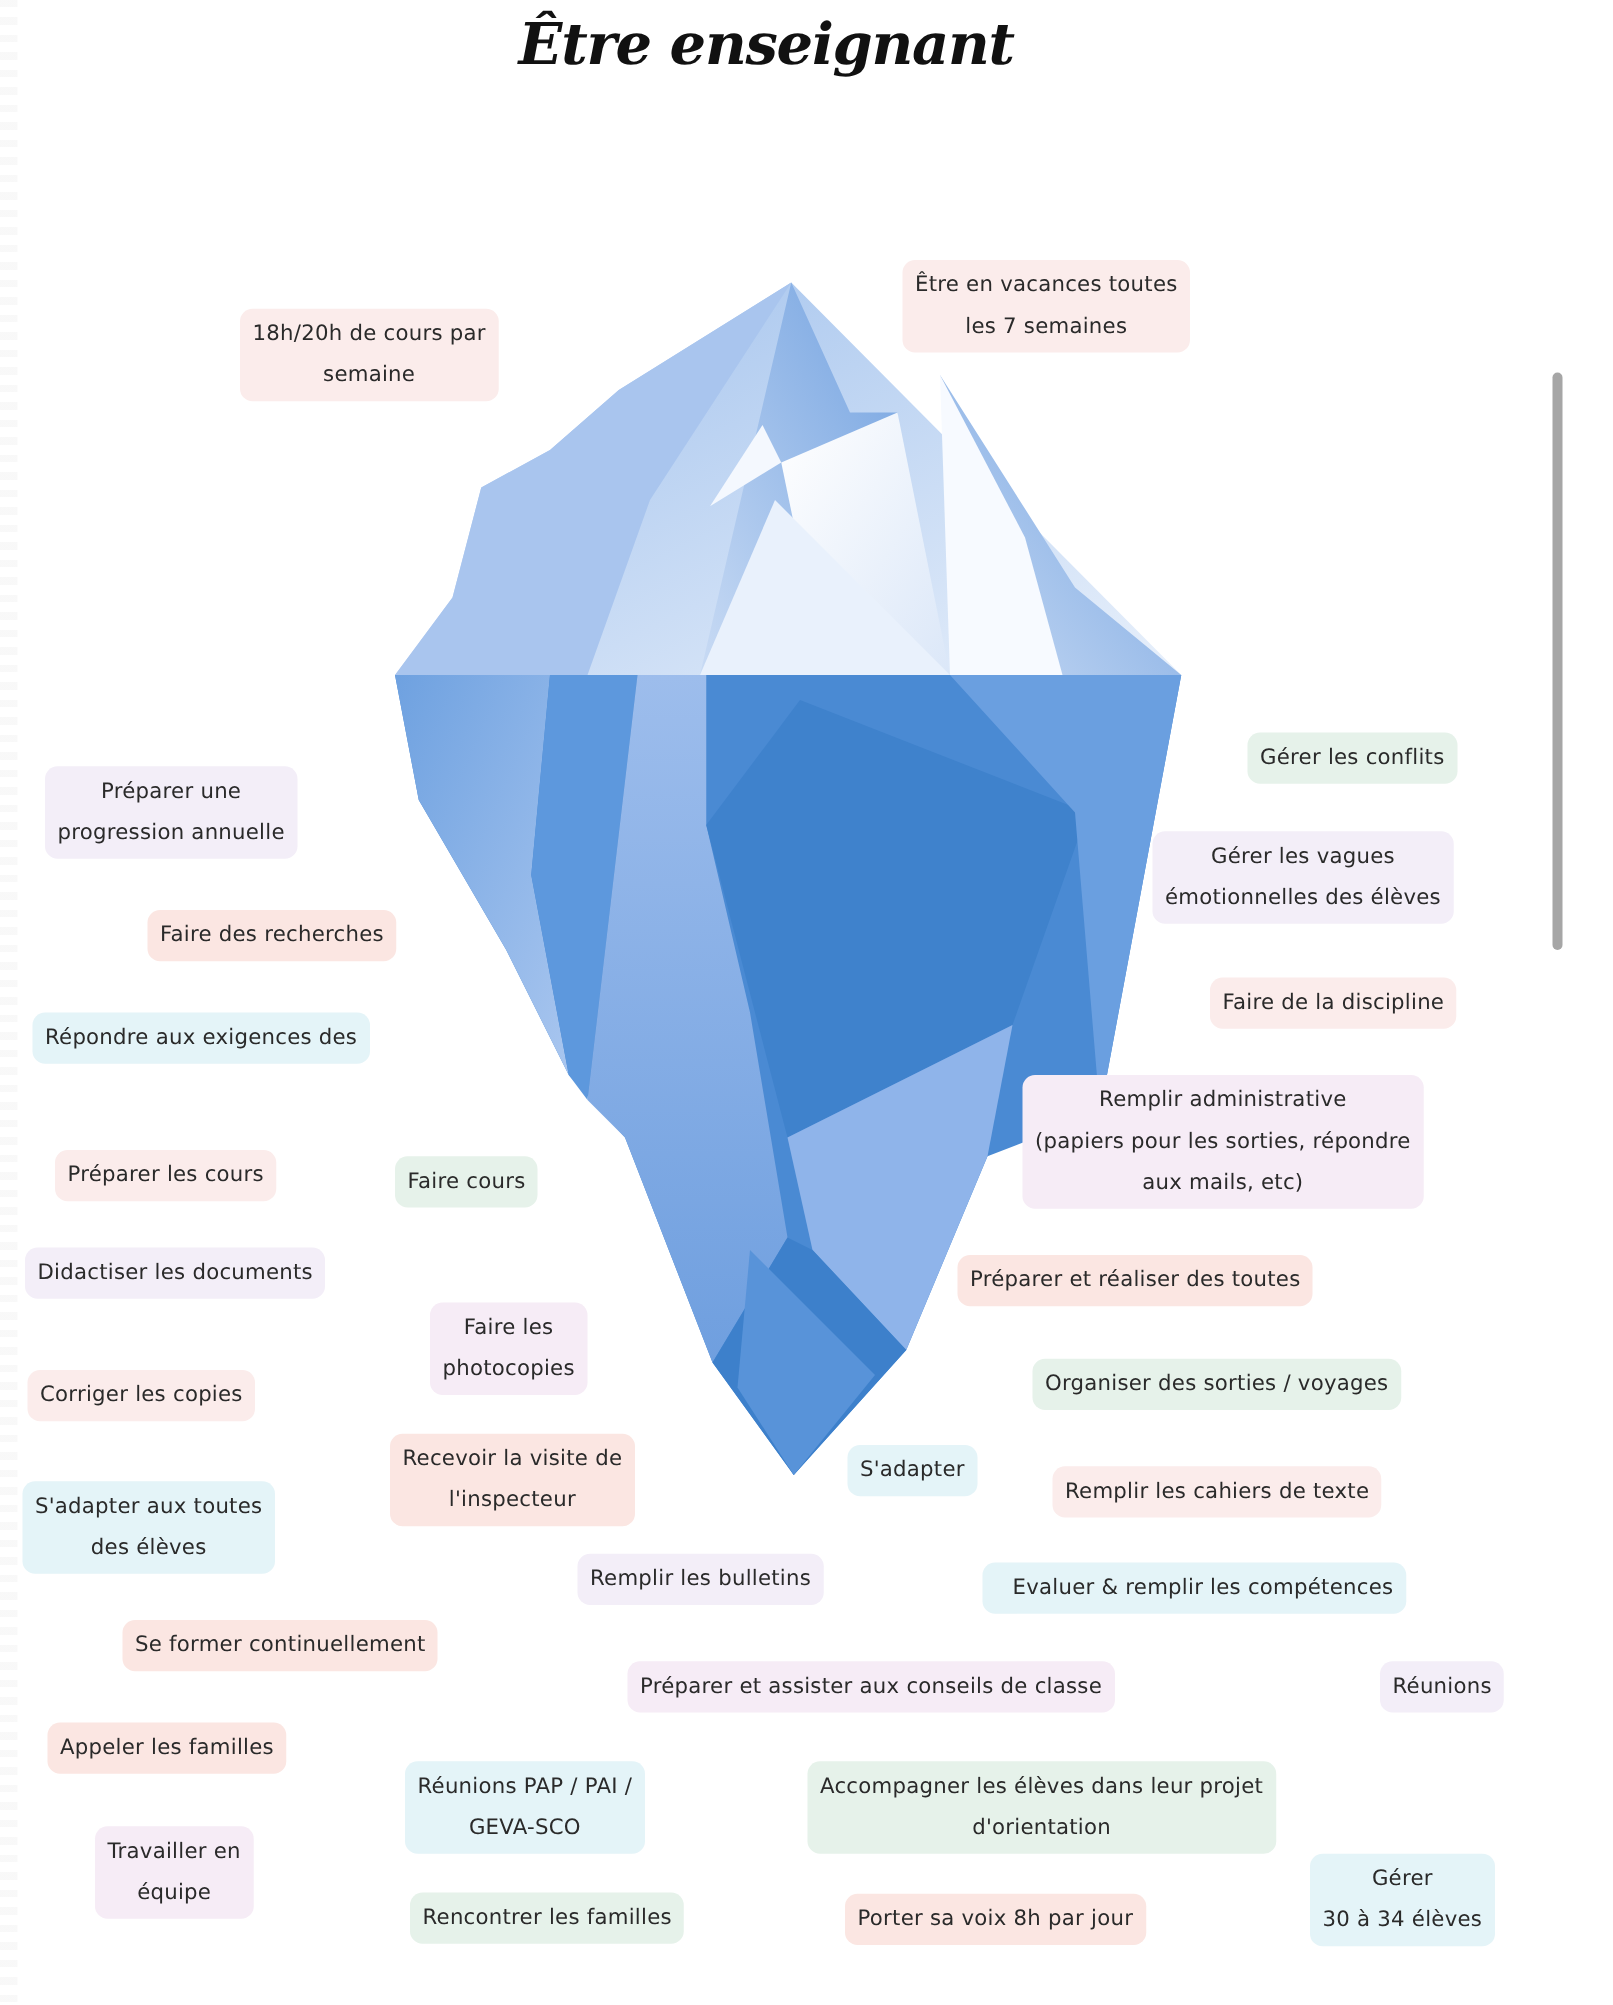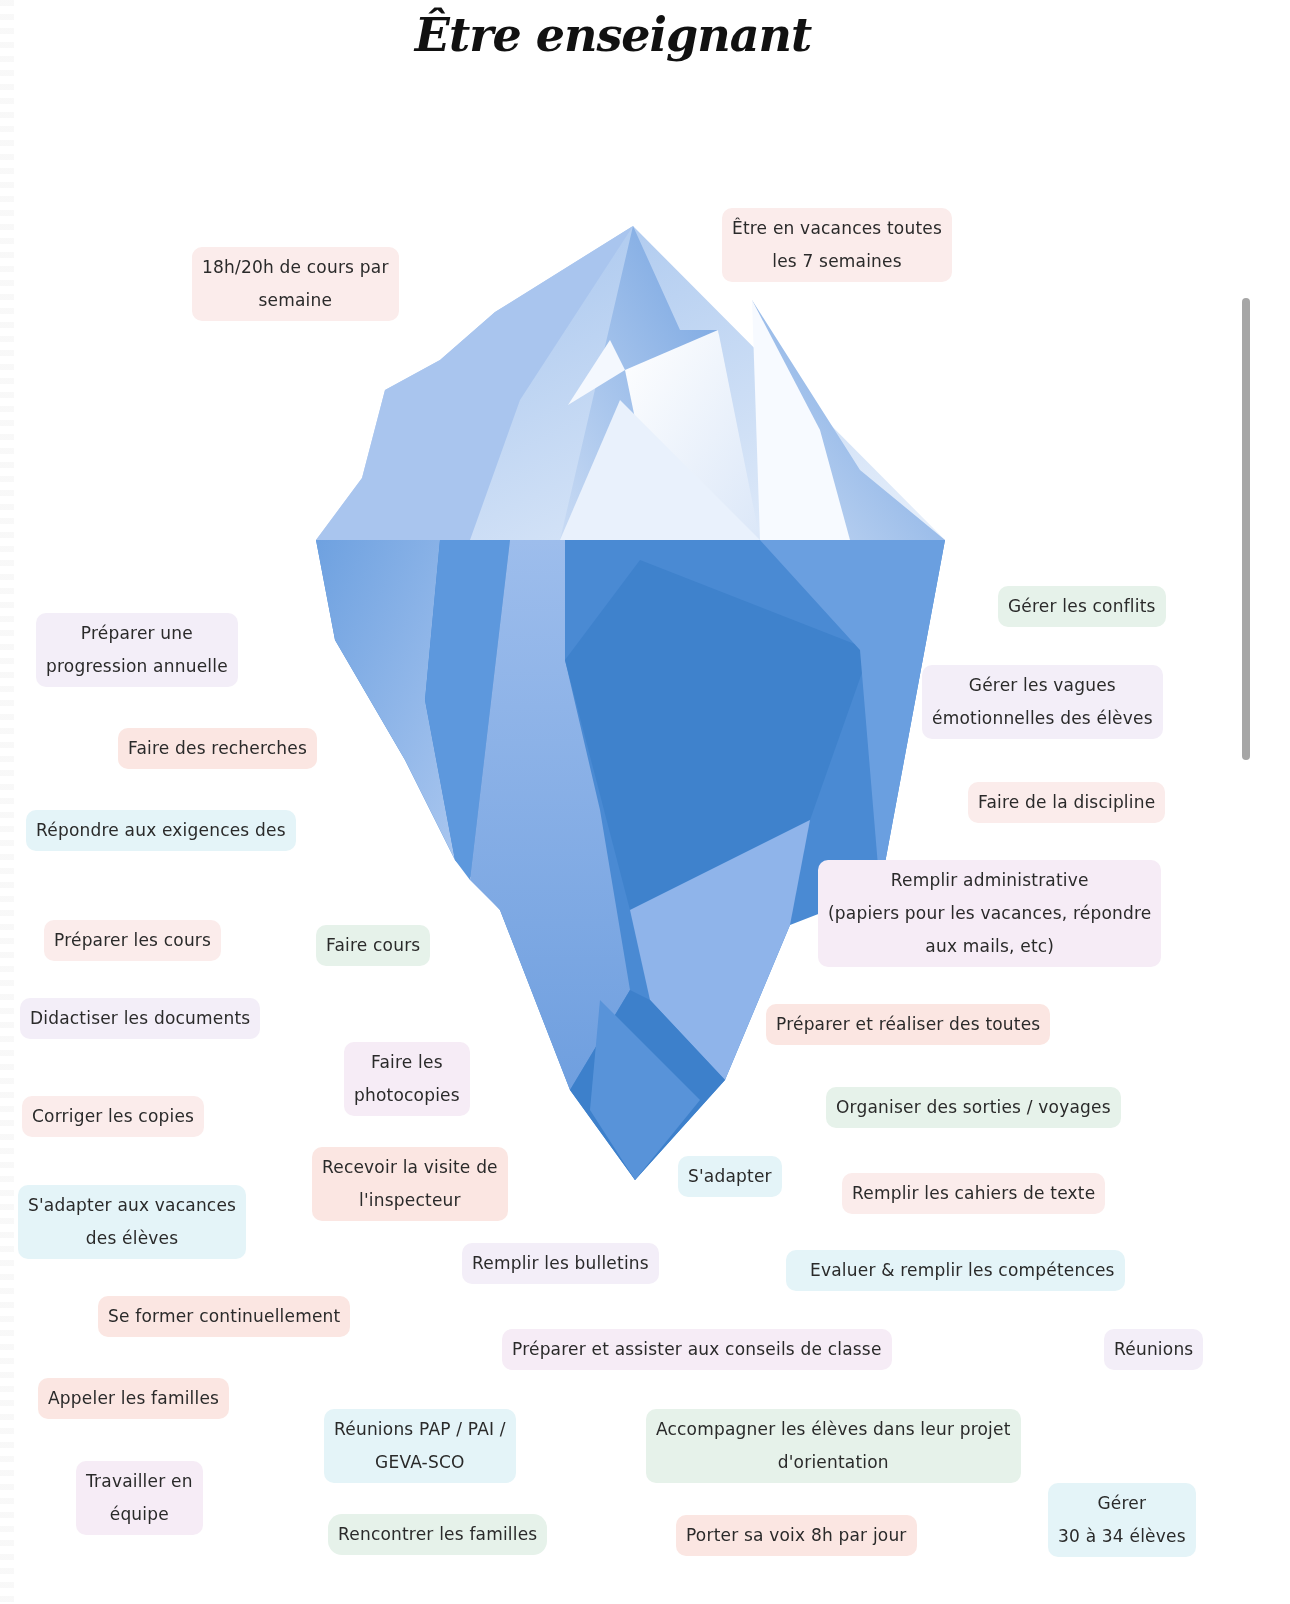--- a/index.html
+++ b/index.html
@@ -110,45 +110,45 @@
 <div class="tag lilac" style="left:344px;top:1042px;">
   <div>Faire les</div>
   <div>photocopies</div>
 </div>
 <div class="tag pink" style="left:22px;top:1096px;">Corriger les copies</div>
 <div class="tag salmon" style="left:312px;top:1147px;">
   <div>Recevoir la visite de</div>
   <div>l'inspecteur</div>
 </div>
 <div class="tag blue" style="left:18px;top:1185px;">
-  <div>S'adapter aux vacances</div>
+  <div>S'adapter aux toutes</div>
   <div>des élèves</div>
 </div>
 <div class="tag lav" style="left:462px;top:1243px;">Remplir les bulletins</div>
 <div class="tag salmon" style="left:98px;top:1296px;">Se former continuellement</div>
 <div class="tag salmon" style="left:38px;top:1378px;">Appeler les familles</div>
 <div class="tag blue" style="left:324px;top:1409px;">
   <div>Réunions PAP / PAI /</div>
   <div>GEVA-SCO</div>
 </div>
 <div class="tag lilac" style="left:76px;top:1461px;">
   <div>Travailler en</div>
   <div>équipe</div>
 </div>
-<div class="tag green" style="left:328px;top:1514px;border-radius:14px;">Rencontrer les familles</div>
+<div class="tag green" style="left:328px;top:1514px;">Rencontrer les familles</div>
 
 <div class="tag green" style="left:998px;top:586px;">Gérer les conflits</div>
 <div class="tag lav" style="left:922px;top:665px;">
   <div>Gérer les vagues</div>
   <div>émotionnelles des élèves</div>
 </div>
 <div class="tag pink" style="left:968px;top:782px;">Faire de la discipline</div>
 <div class="tag lilac" style="left:818px;top:860px;">
   <div>Remplir administrative</div>
-  <div>(papiers pour les vacances, répondre</div>
+  <div>(papiers pour les sorties, répondre</div>
   <div>aux mails, etc)</div>
 </div>
 <div class="tag salmon" style="left:766px;top:1004px;">Préparer et réaliser des toutes</div>
 <div class="tag green" style="left:826px;top:1087px;">Organiser des sorties / voyages</div>
 <div class="tag blue" style="left:678px;top:1156px;">S'adapter</div>
 <div class="tag pink" style="left:842px;top:1173px;">Remplir les cahiers de texte</div>
 <div class="tag blue" style="left:786px;top:1250px;padding-left:24px;">Evaluer &amp; remplir les compétences</div>
 <div class="tag lilac" style="left:502px;top:1329px;">Préparer et assister aux conseils de classe</div>
 <div class="tag lav" style="left:1104px;top:1329px;">Réunions</div>
 <div class="tag green" style="left:646px;top:1409px;">

